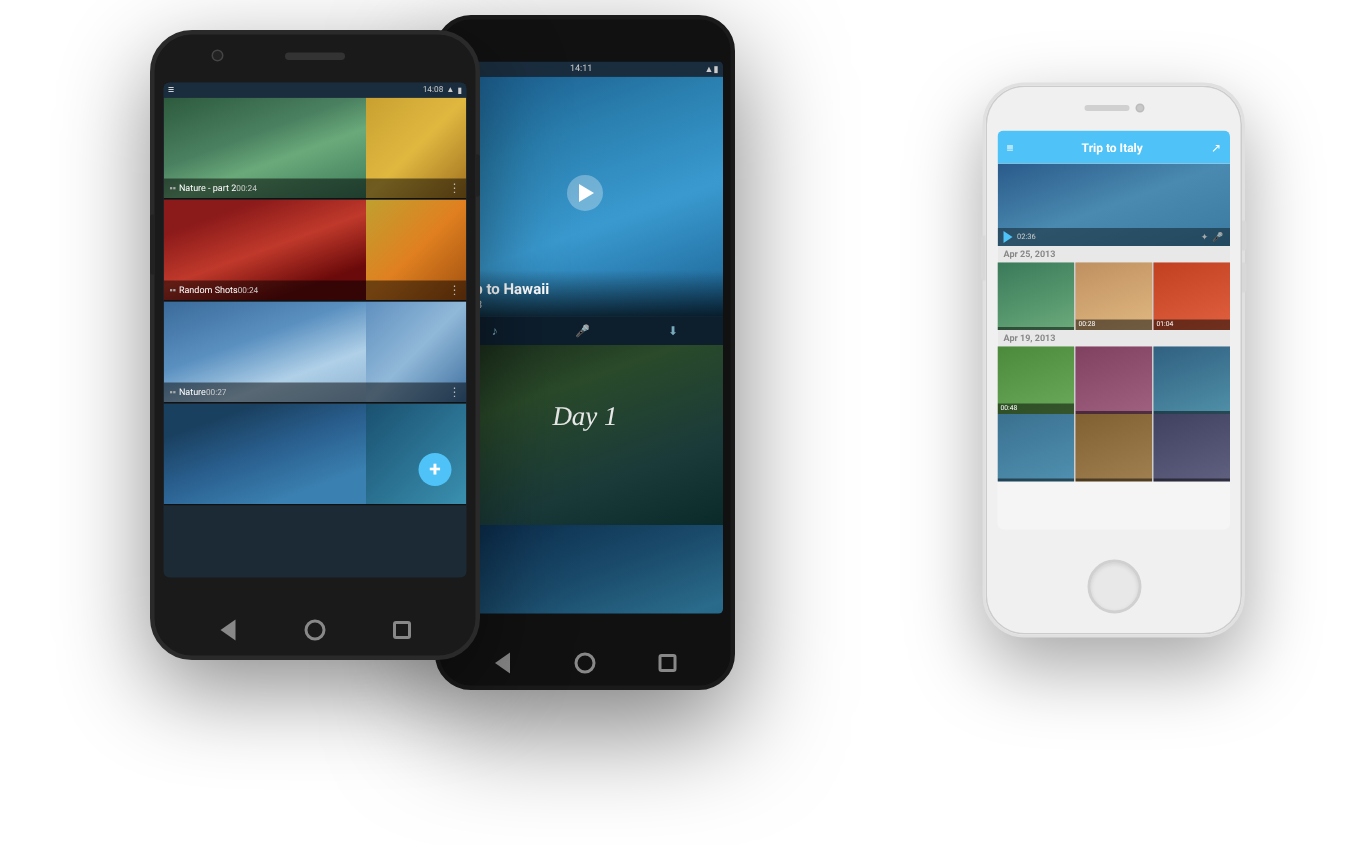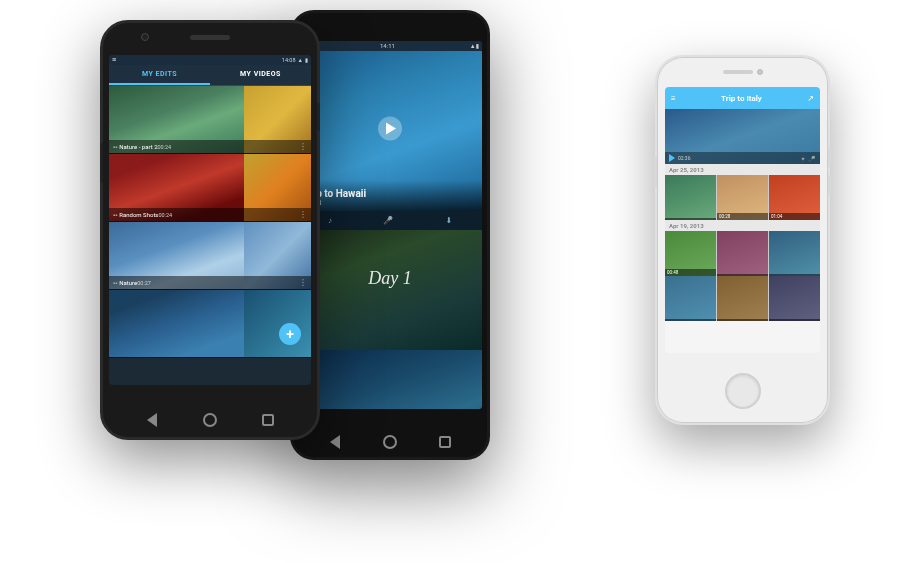--- a/index.html
+++ b/index.html
@@ -615,24 +615,20 @@
 
       <div class="status-bar-android">
         <div style="color:#fff;font-size:7px;">≡</div>
         <div class="signal-icons">
           <span>14:08</span>
           <span>▲</span>
           <span>▮</span>
         </div>
       </div>
 
-      <div class="tabs-bar">
-        <div class="tab-item active">MY EDITS</div>
-        <div class="tab-item">MY VIDEOS</div>
-      </div>
 
       <div class="video-list">
 
         <div class="video-item">
           <div class="video-thumb">
             <div class="thumb-main">
               <div class="img-nature-main"></div>
             </div>
             <div class="thumb-side">
               <div class="img-nature-side"></div>

